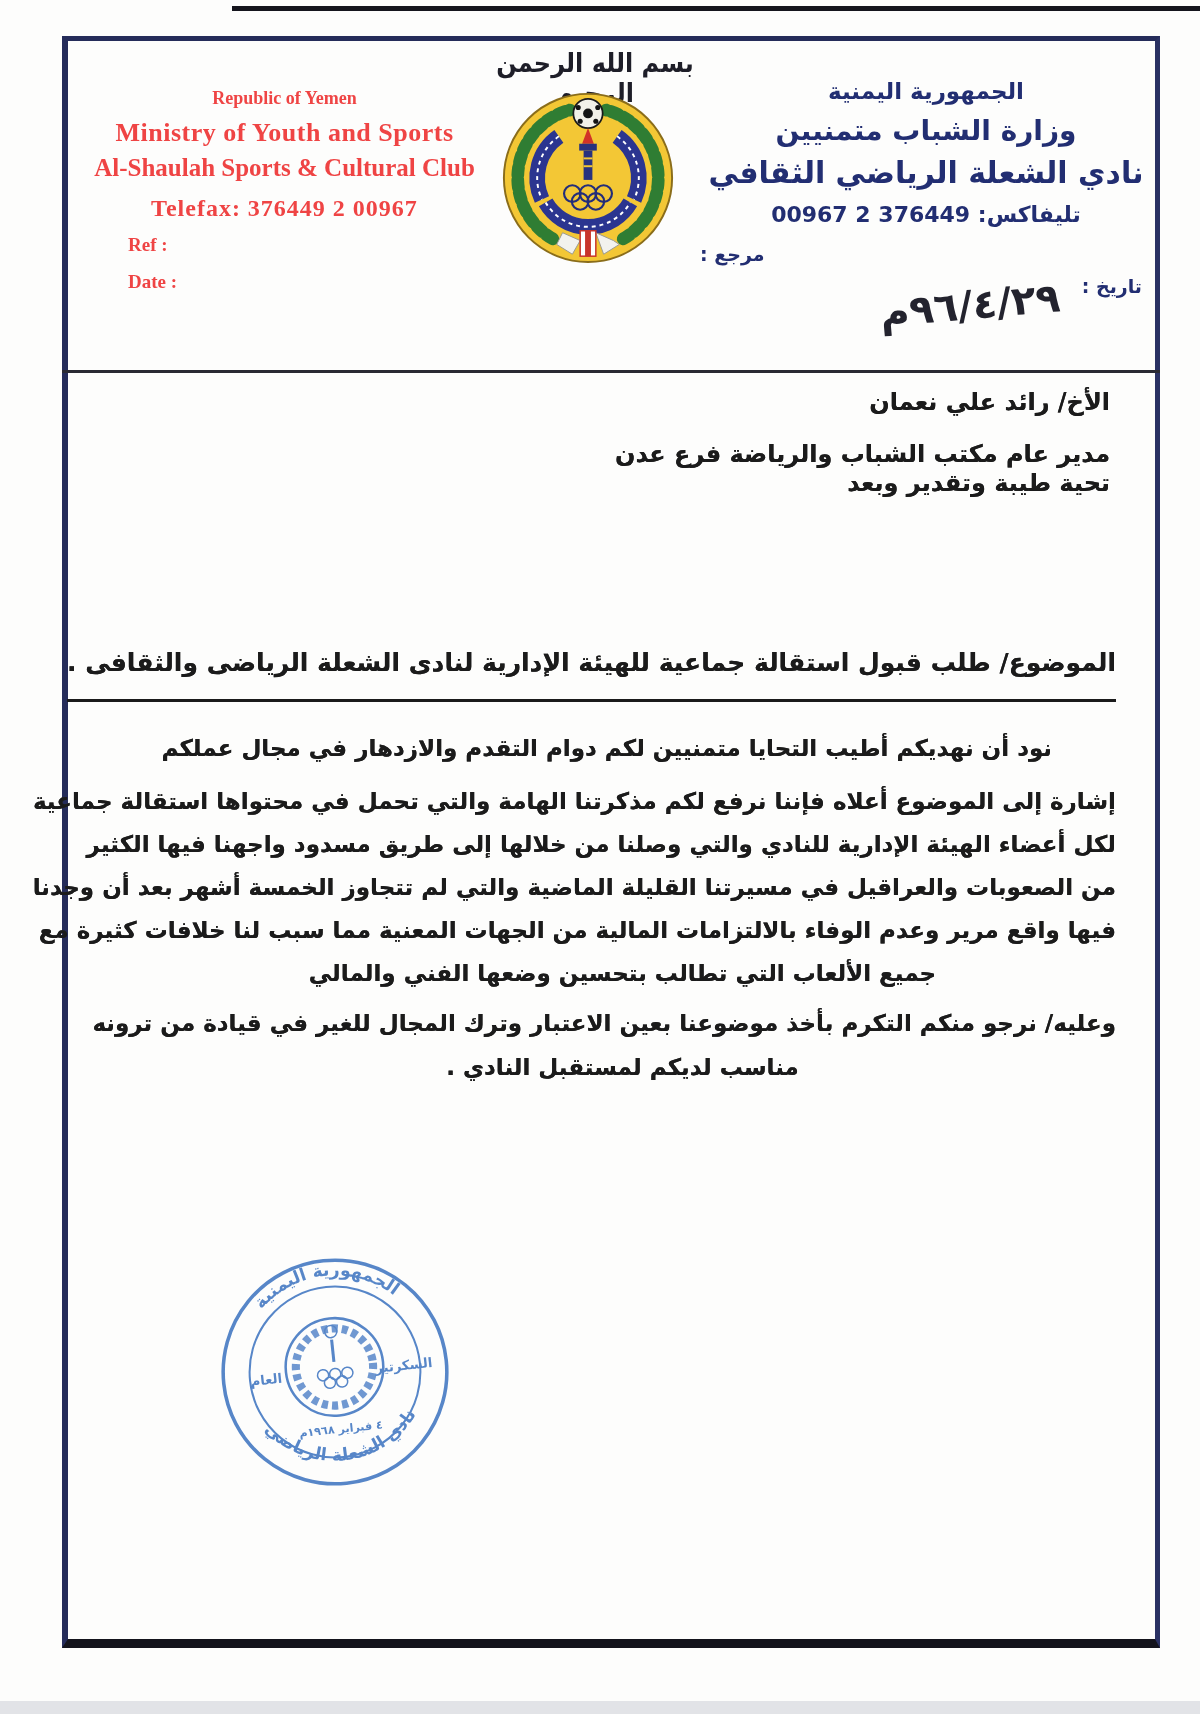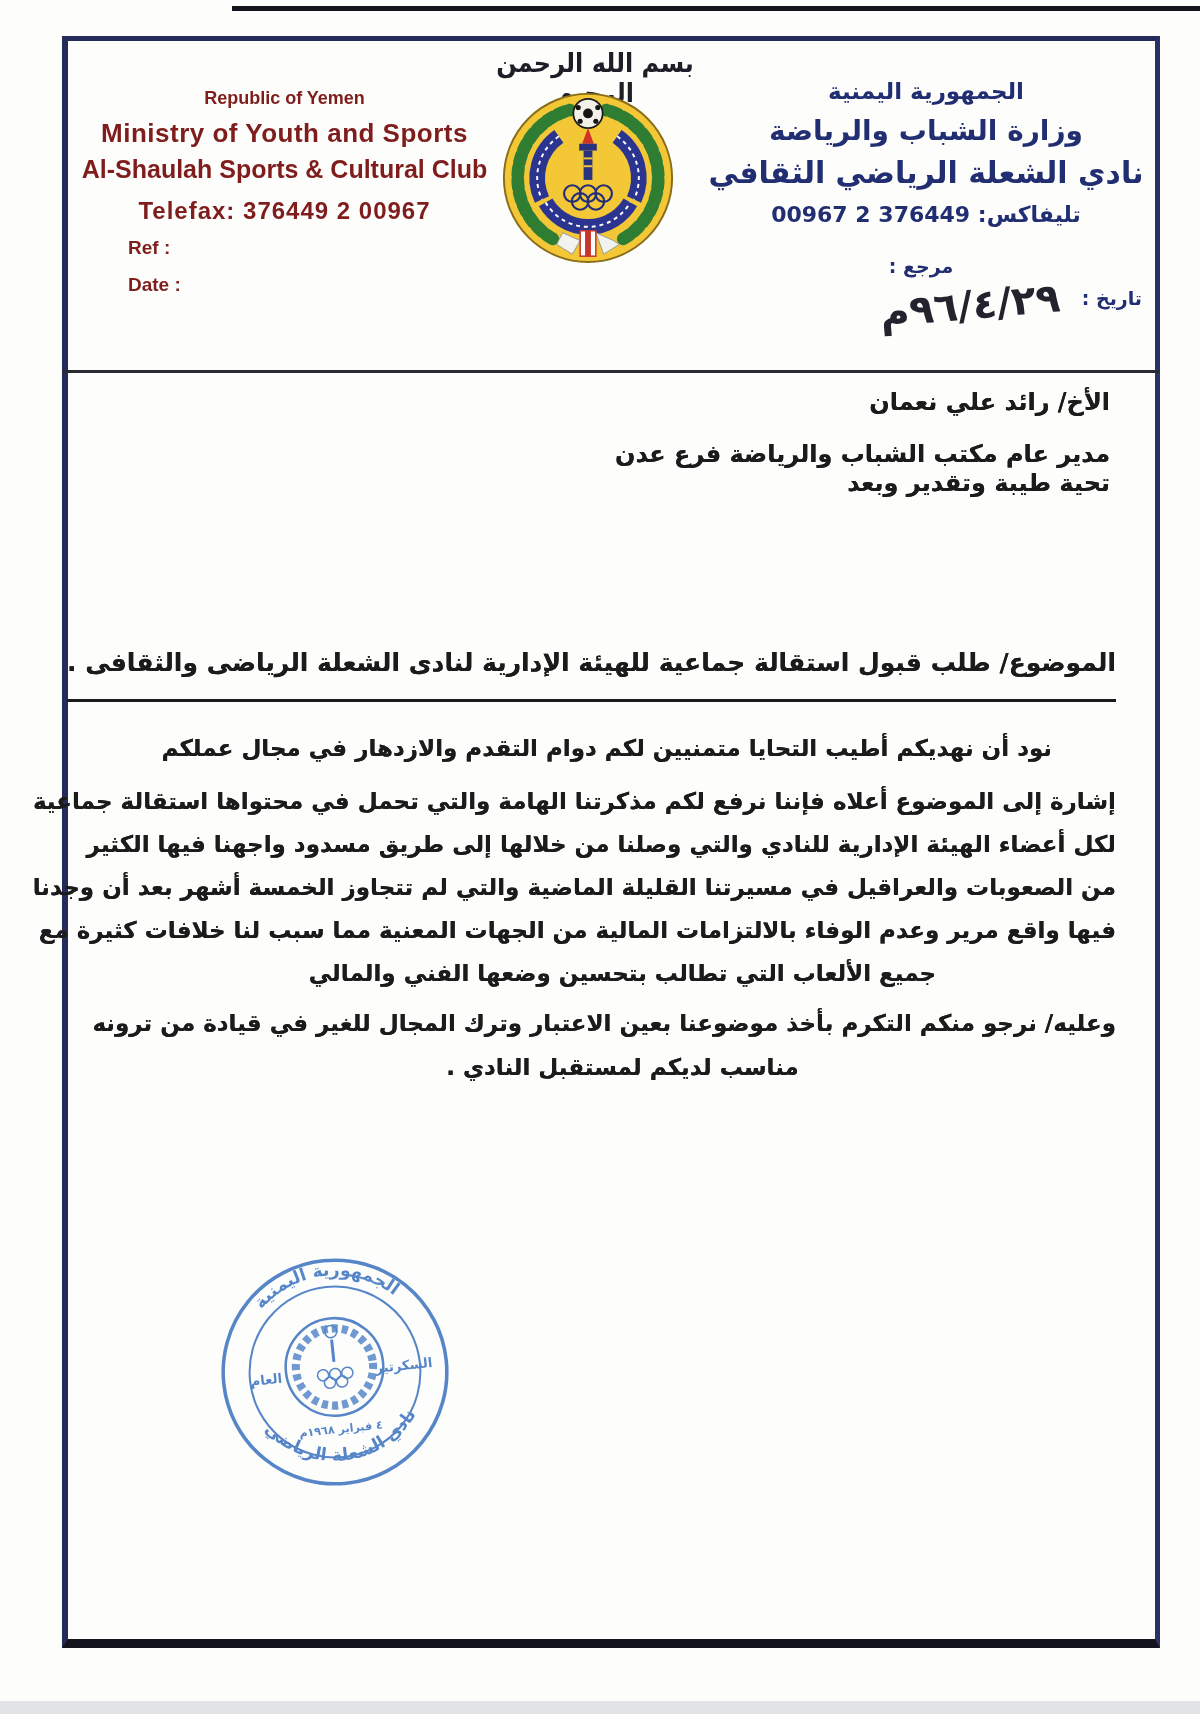--- a/index.html
+++ b/index.html
@@ -18,36 +18,36 @@
   .bottom-strip { position:absolute; left:0; top:1701px; width:1200px; height:13px; background:#e2e3e7; }
 
   .basmala {
     position:absolute; left:460px; top:50px; width:270px; text-align:center;
     direction:rtl; font-weight:bold; font-size:24px; color:#1e1e28;
     transform:scaleY(1.08); letter-spacing:-1px;
   }
 
   
   .en-block { position:absolute; left:72px; top:88px; width:425px; text-align:center;
-    color:#7f1d1d; font-family:Liberation Sans, sans-serif; font-weight:bold; }
+    color:#ef4444; font-family:Liberation Serif, serif; font-weight:bold; }
   .en-country { font-size:18px; }
   .en-ministry { font-size:26px; margin-top:9px; letter-spacing:0.5px;text-align:center; }
   .en-club { font-size:25px; margin-top:6px; }
   .en-telefax { font-size:24px; margin-top:13px; letter-spacing:1px; }
   .en-ref { font-size:19px; text-align:left; margin:12px 0 0 56px; }
   .en-date { font-size:19px; text-align:left; margin:15px 0 0 56px; }
 
   
   .ar-block { position:absolute; left:700px; top:78px; width:452px; text-align:center;
     direction:rtl; color:#222e72; font-weight:bold; }
   .ar-country { font-size:23px; }
   .ar-ministry { font-size:28px; margin-top:10px; }
   .ar-club { font-size:30px; margin-top:8px; }
   .ar-telefax { font-size:22px; margin-top:12px; }
-  .ar-ref { font-size:19px; text-align:center; padding-right:10px; margin-top:28px; }
+  .ar-ref { font-size:19px; text-align:left; padding-right:10px; margin-top:16px; }
   .ar-date-label { font-size:19px; text-align:right; padding-right:10px; margin-top:10px; }
   .handwritten-date {
     position:absolute; left:840px; top:282px; width:260px; text-align:center;
     direction:ltr; unicode-bidi:bidi-override;
     font-size:40px; font-weight:bold; color:#23232e;
     transform:rotate(-5deg); letter-spacing:3px;
   }
 
   .divider { position:absolute; left:62px; top:370px; width:1098px; height:3px; background:#2a2a33; }
 
@@ -141,21 +141,21 @@
     <g>
       <polygon points="64,148 82,156 74,170 58,160" fill="#f2f2ee" stroke="#9a9a90" stroke-width="1"></polygon>
       <polygon points="116,156 98,148 106,170 122,160" fill="#f2f2ee" stroke="#9a9a90" stroke-width="1"></polygon>
       <rect x="82" y="146" width="16" height="26" fill="#ffffff" stroke="#c8342a" stroke-width="1.5"></rect>
       <rect x="87" y="146" width="6" height="26" fill="#c8342a"></rect>
     </g>
   </svg>
 
   <div class="ar-block">
     <div class="ar-country">الجمهورية اليمنية</div>
-    <div class="ar-ministry">وزارة الشباب والرياضة</div>
+    <div class="ar-ministry">وزارة الشباب متمنيين</div>
     <div class="ar-club">نادي الشعلة الرياضي الثقافي</div>
     <div class="ar-telefax">تليفاكس: 376449 2 00967</div>
     <div class="ar-ref">مرجع :</div>
     <div class="ar-date-label">تاريخ :</div>
   </div>
   <div class="handwritten-date">م٩٦/٤/٢٩</div>
 
   <div class="divider"></div>
 
   <div class="ar-line addr1">الأخ/ رائد علي نعمان</div>

